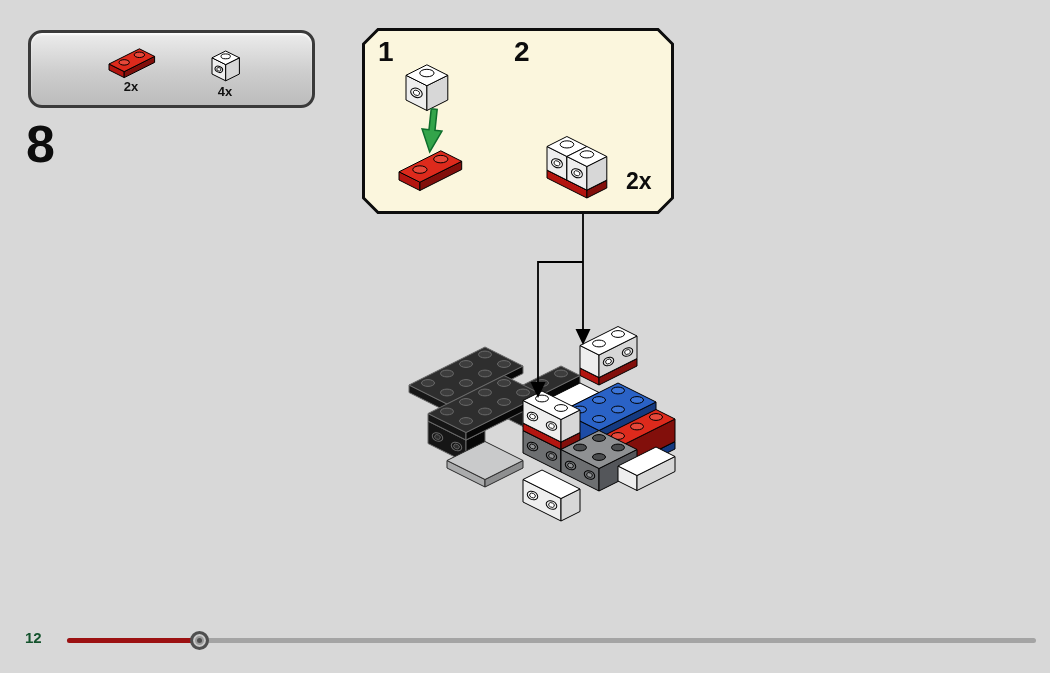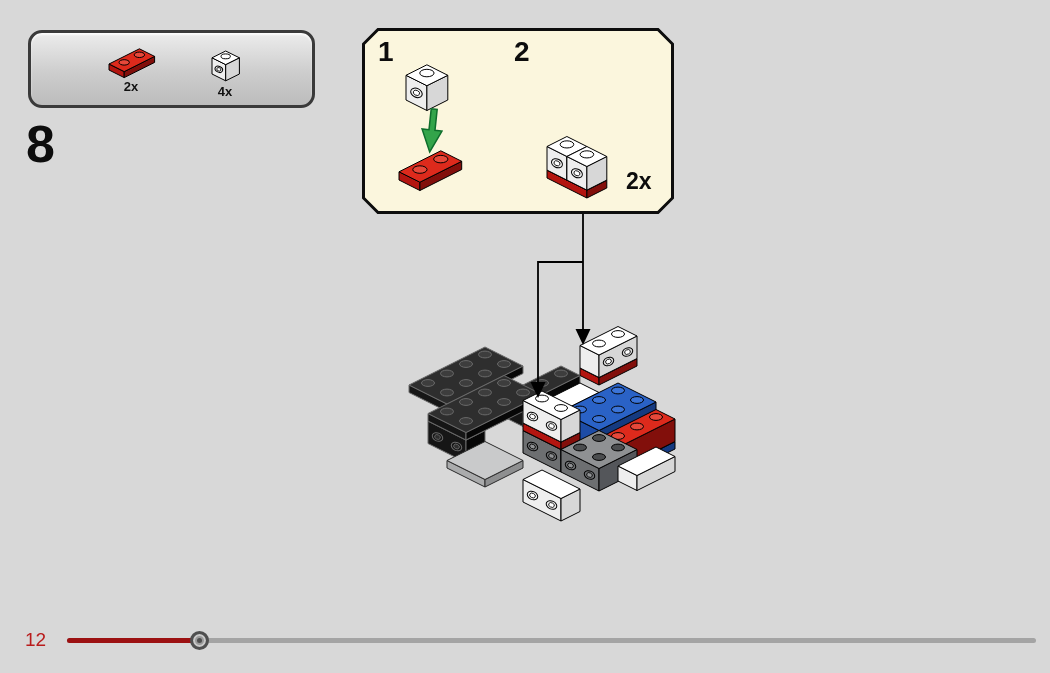--- a/index.html
+++ b/index.html
@@ -18,21 +18,21 @@
   .step-number{position:absolute;left:26px;top:118px;font-size:52px;font-weight:700;color:#0d0d0d;line-height:1}
 
   .callout{position:absolute;left:362px;top:28px;width:312px;height:186px}
   .callout .frame{position:absolute;left:0;top:0}
   .sub-label{position:absolute;font-size:28px;font-weight:700;color:#0d0d0d}
   .qty-label{position:absolute;font-size:23px;font-weight:700;color:#0d0d0d}
   .abs{position:absolute}
 
   #scene{position:absolute;left:0;top:0;pointer-events:none}
 
-  .footer-page{position:absolute;left:25px;top:629px;font-size:19px;font-weight:400;color:#b91c1c}
+  .footer-page{position:absolute;left:25px;top:629px;font-size:15px;font-weight:700;color:#14532d}
   .progress-track{position:absolute;left:67px;top:638px;width:969px;height:5px;background:#a4a4a4;border-radius:3px;cursor:pointer}
   .progress-fill{position:absolute;left:0;top:0;height:100%;background:#9c1112;border-radius:3px 0 0 3px}
   .progress-handle{position:absolute;top:-7px;width:19px;height:19px;border-radius:50%;background:#9a9a9a;
     border:3px solid #4f4f4f;box-shadow:inset 0 0 0 2px #c9c9c9;cursor:grab}
   .progress-handle::after{content:"";position:absolute;left:50%;top:50%;width:5px;height:5px;margin:-2.5px 0 0 -2.5px;border-radius:50%;background:#4f4f4f}
 </style>
 </head>
 <body>
 
 <div id="page">

